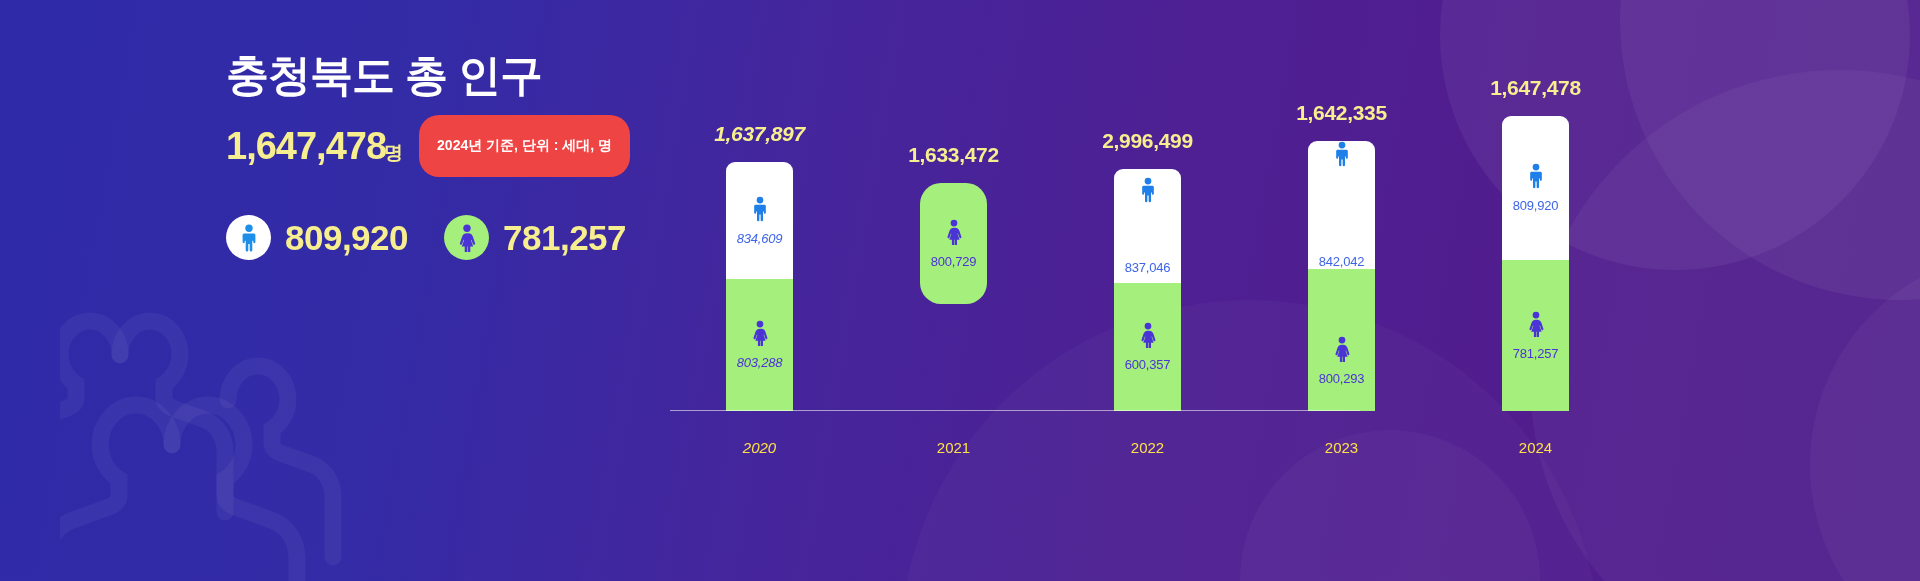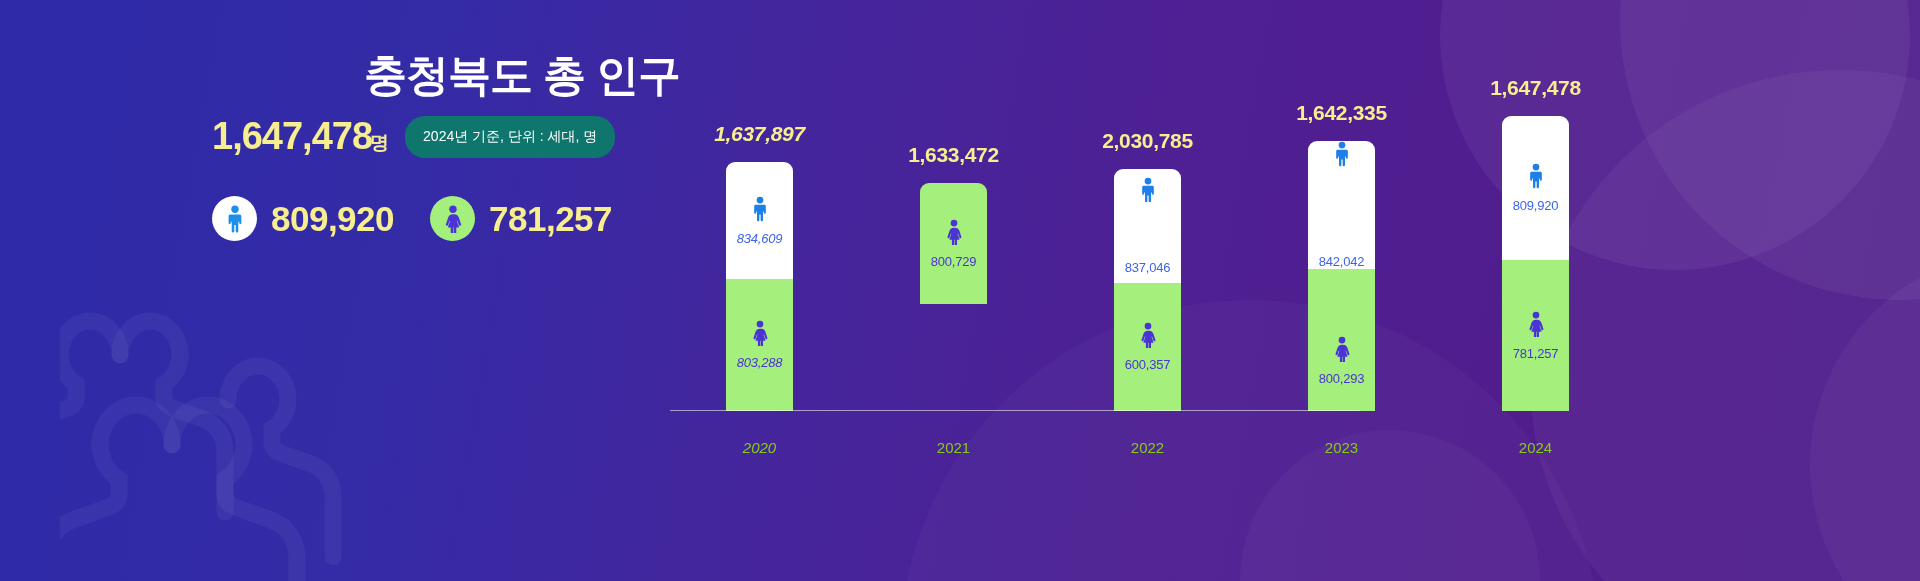--- a/index.html
+++ b/index.html
@@ -27,34 +27,34 @@
   .b2 { width:560px; height:560px; left:1620px; top:-260px; background:rgba(255,255,255,.05); }
   .b3 { width:620px; height:620px; left:1530px; top:70px;  background:rgba(255,255,255,.045); }
   .b4 { width:430px; height:430px; left:1810px; top:250px; background:rgba(255,255,255,.04); }
   .b5 { width:700px; height:700px; left:900px;  top:300px; background:rgba(255,255,255,.028); }
   .b6 { width:300px; height:300px; left:1240px; top:430px; background:rgba(255,255,255,.03); }
 
   
   #people-deco { position:absolute; left:60px; top:250px; width:340px; height:340px; opacity:.55; }
 
   
-  #left-panel { position:absolute; left:212px; top:52px; width:620px;text-align:center; }
+  #left-panel { position:absolute; left:226px; top:52px; width:620px; }
   #page-title {
     font-size:43px; font-weight:bold; color:#FFFFFF;
     letter-spacing:-1px; line-height:1.1;
   }
   #total-row { display:flex; align-items:center; gap:16px; margin-top:16px; }
   #total-value {
     font-size:38px; font-weight:bold; color:#F7EE8F; letter-spacing:-1px;
   }
   #total-unit { font-size:19px; font-weight:bold; color:#F7EE8F; margin-left:-2px; }
   #note-badge {
-    background:#0f766e; color:#FFFFFF;
-    font-size:14px; font-weight:normal;
-    padding:12px 18px; border-radius:20px; white-space:nowrap;
+    background:#ef4444; color:#FFFFFF;
+    font-size:14px; font-weight:bold;
+    padding:22px 18px; border-radius:20px; white-space:nowrap;
   }
 
   #legend-row { display:flex; align-items:center; margin-top:38px; gap:0; }
   .legend-item { display:flex; align-items:center; }
   .legend-circle {
     width:45px; height:45px; border-radius:50%;
     display:flex; align-items:center; justify-content:center;
   }
   .legend-circle.male { background:#FFFFFF; }
   .legend-circle.female { background:#A5F07C; }
@@ -87,21 +87,21 @@
   .seg.female { background:#A5F07C; }
   .seg-icon { margin-bottom:5px; }
   .seg-value {
     font-size:13px; color:#3E64E8; white-space:nowrap; letter-spacing:-.2px;
   }
   .seg.female .seg-value { color:#4A34D6; }
 
   .year-label {
     position:absolute; left:50%; transform:translateX(-50%);
     top:calc(100% + 28px);
-    font-size:15px; color:#84cc16; white-space:nowrap;
+    font-size:15px; color:#fde047; white-space:nowrap;
   }
 
   #axis-line {
     position:absolute; left:2px; bottom:170px;
     width:690px; height:1px; background:rgba(255,255,255,.55);
   }
 </style>
 </head>
 <body>
 
@@ -178,32 +178,32 @@
                 <path d="M11 9.2c-3 0-4.3 1.5-5 3.7l-2.1 6.4a1.15 1.15 0 0 0 2.2 .7l1.5-4.3 .5 .2-2.3 6.6h2.9v5.3a1.25 1.25 0 0 0 2.5 0v-5.3h .6v5.3a1.25 1.25 0 0 0 2.5 0v-5.3h2.9l-2.3-6.6 .5-.2 1.5 4.3a1.15 1.15 0 0 0 2.2-.7l-2.1-6.4c-.7-2.2-2-3.7-5-3.7z" fill="#4A34D6"></path>
               </svg></span>
             <span class="seg-value">803,288</span>
           </div>
         </div>
         <div class="year-label">2020</div>
       </div>
       <div class="bar-group" style="left: 252px; height: 228px;">
         <div class="bar-total-label" style="bottom: 244px;">1,633,472</div>
         <div class="bar-stack" style="height: 228px;">
-          <div class="seg female" style="height: 121px;">
+          <div class="seg female" style="height: 121px; border-radius: 21px;">
             <span class="seg-icon"><svg width="20" height="26" viewBox="0 0 22 28">
                 <circle cx="11" cy="4.2" r="3.7" fill="#4A34D6"></circle>
                 <path d="M11 9.2c-3 0-4.3 1.5-5 3.7l-2.1 6.4a1.15 1.15 0 0 0 2.2 .7l1.5-4.3 .5 .2-2.3 6.6h2.9v5.3a1.25 1.25 0 0 0 2.5 0v-5.3h .6v5.3a1.25 1.25 0 0 0 2.5 0v-5.3h2.9l-2.3-6.6 .5-.2 1.5 4.3a1.15 1.15 0 0 0 2.2-.7l-2.1-6.4c-.7-2.2-2-3.7-5-3.7z" fill="#4A34D6"></path>
               </svg></span>
             <span class="seg-value">800,729</span>
           </div>
         </div>
         <div class="year-label">2021</div>
       </div>
       <div class="bar-group" style="left: 446px; height: 242px;">
-        <div class="bar-total-label" style="bottom: 258px;">2,030,785</div>
+        <div class="bar-total-label" style="bottom: 258px;">2,996,499</div>
         <div class="bar-stack" style="height: 242px;">
           <div class="seg male" style="height: 114px; gap: 48px;">
             <span class="seg-icon"><svg width="20" height="26" viewBox="0 0 22 28">
                 <circle cx="11" cy="4.2" r="3.7" fill="#1E7FE8"></circle>
                 <path d="M6.2 9.4h9.6a1.6 1.6 0 0 1 1.6 1.6v7.1a1.1 1.1 0 0 1 -2.2 0v-1.3h-.9v9.4a1.3 1.3 0 0 1 -2.6 0v-6.2h-1.4v6.2a1.3 1.3 0 0 1 -2.6 0v-9.4h-.9v1.3a1.1 1.1 0 0 1 -2.2 0v-7.1a1.6 1.6 0 0 1 1.6 -1.6z" fill="#1E7FE8"></path>
               </svg></span>
             <span class="seg-value">837,046</span>
           </div>
           <div class="seg female" style="height: 128px;">
             <span class="seg-icon"><svg width="20" height="26" viewBox="0 0 22 28">

